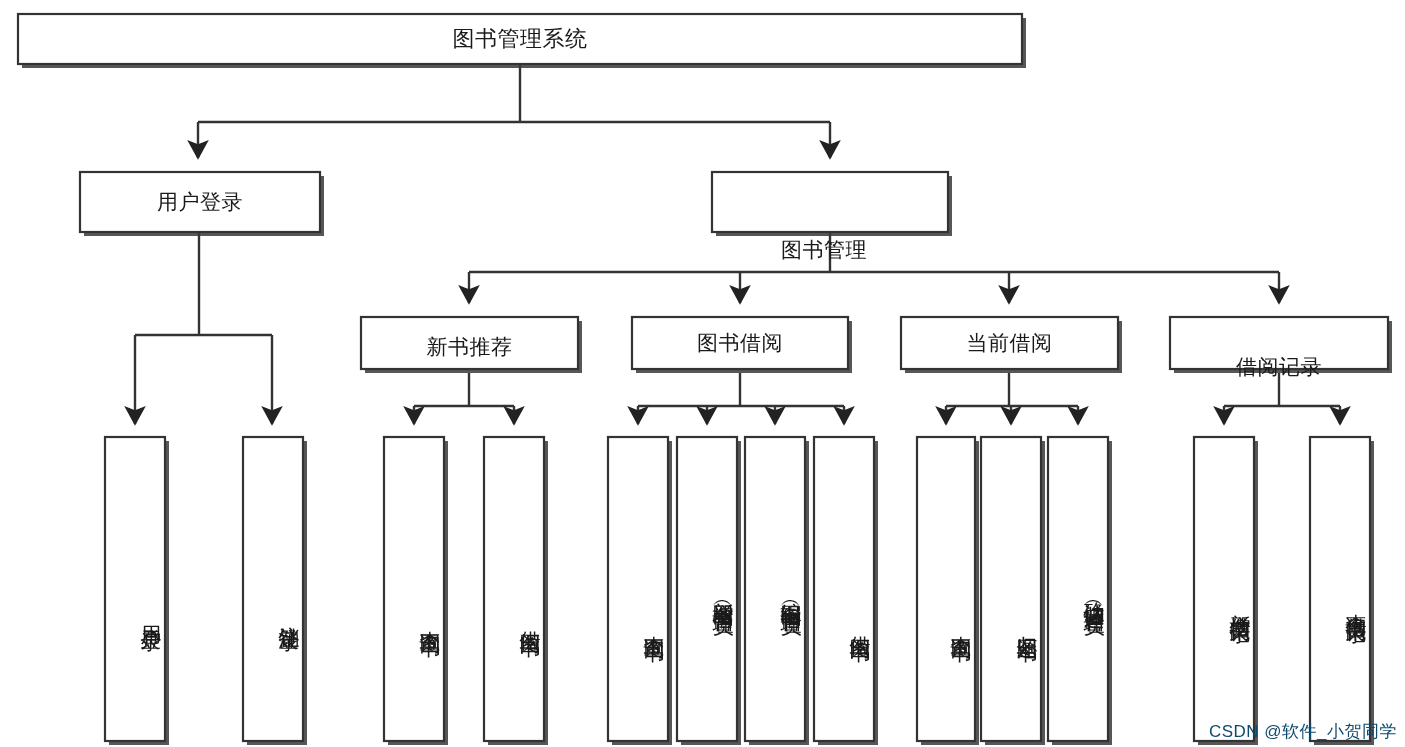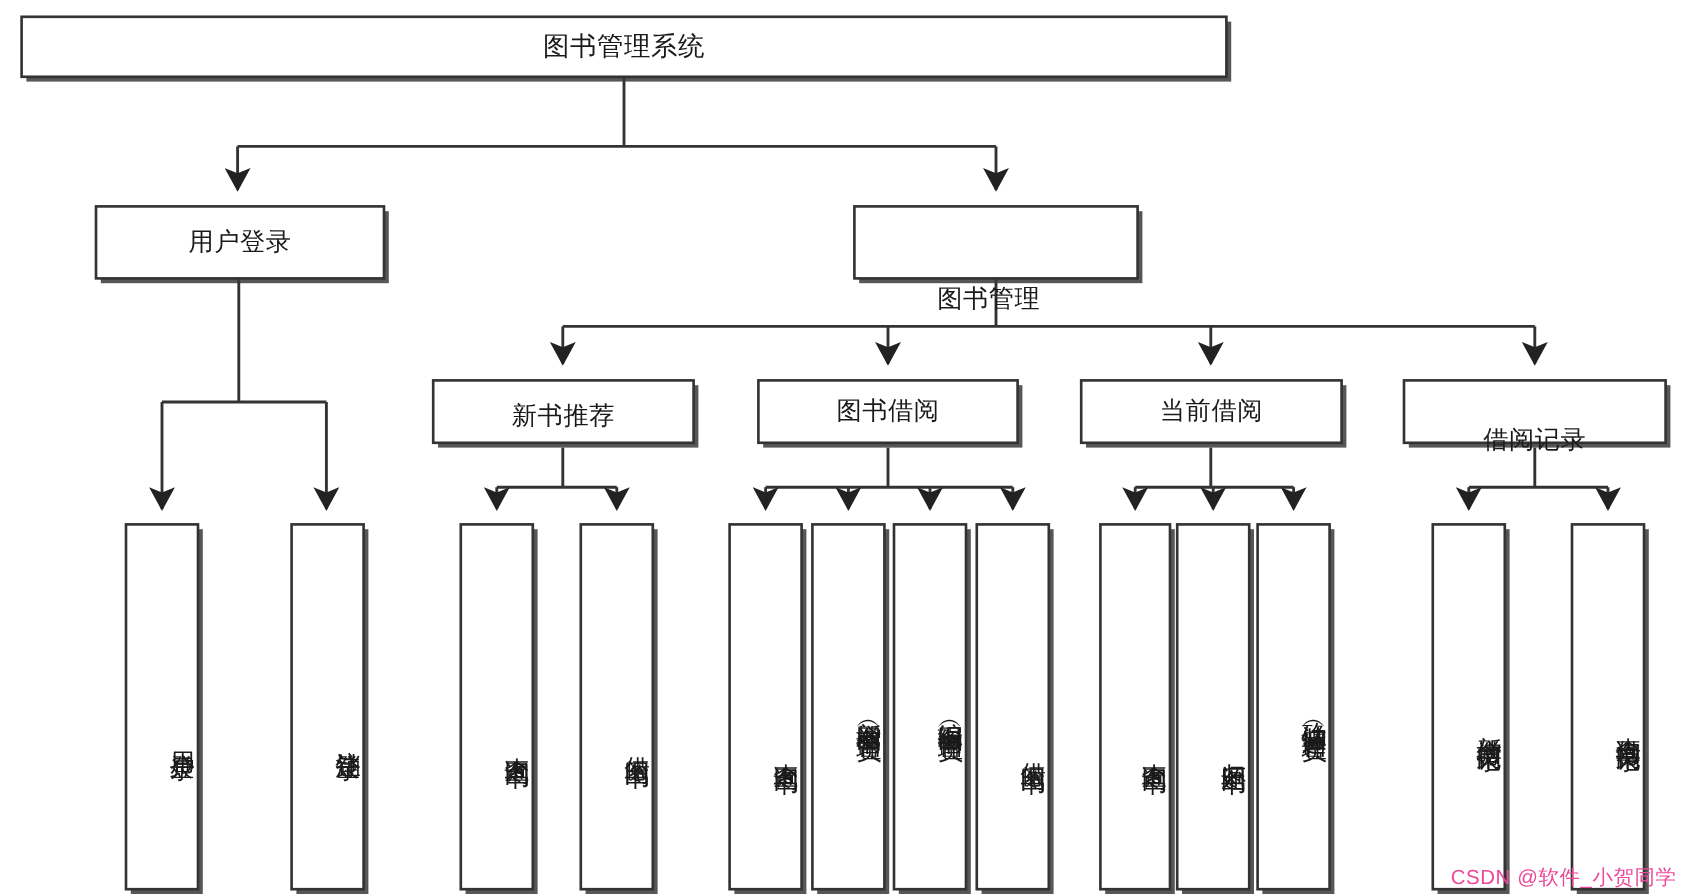--- a/index.html
+++ b/index.html
@@ -65,21 +65,21 @@
     padding-top: 2px;
   }
   .node-label.root {
     font-size: 22px;
   }
   .watermark {
     position: absolute;
     right: 8px;
     bottom: 4px;
     font-size: 17px;
-    color: #ec4899;
+    color: #0c4a6e;
     font-family: "Liberation Sans", "DejaVu Sans", sans-serif;
     white-space: nowrap;
     letter-spacing: 0.5px;
   }
 </style>
 </head>
 <body>
 
 <div id="diagram-root">
 

